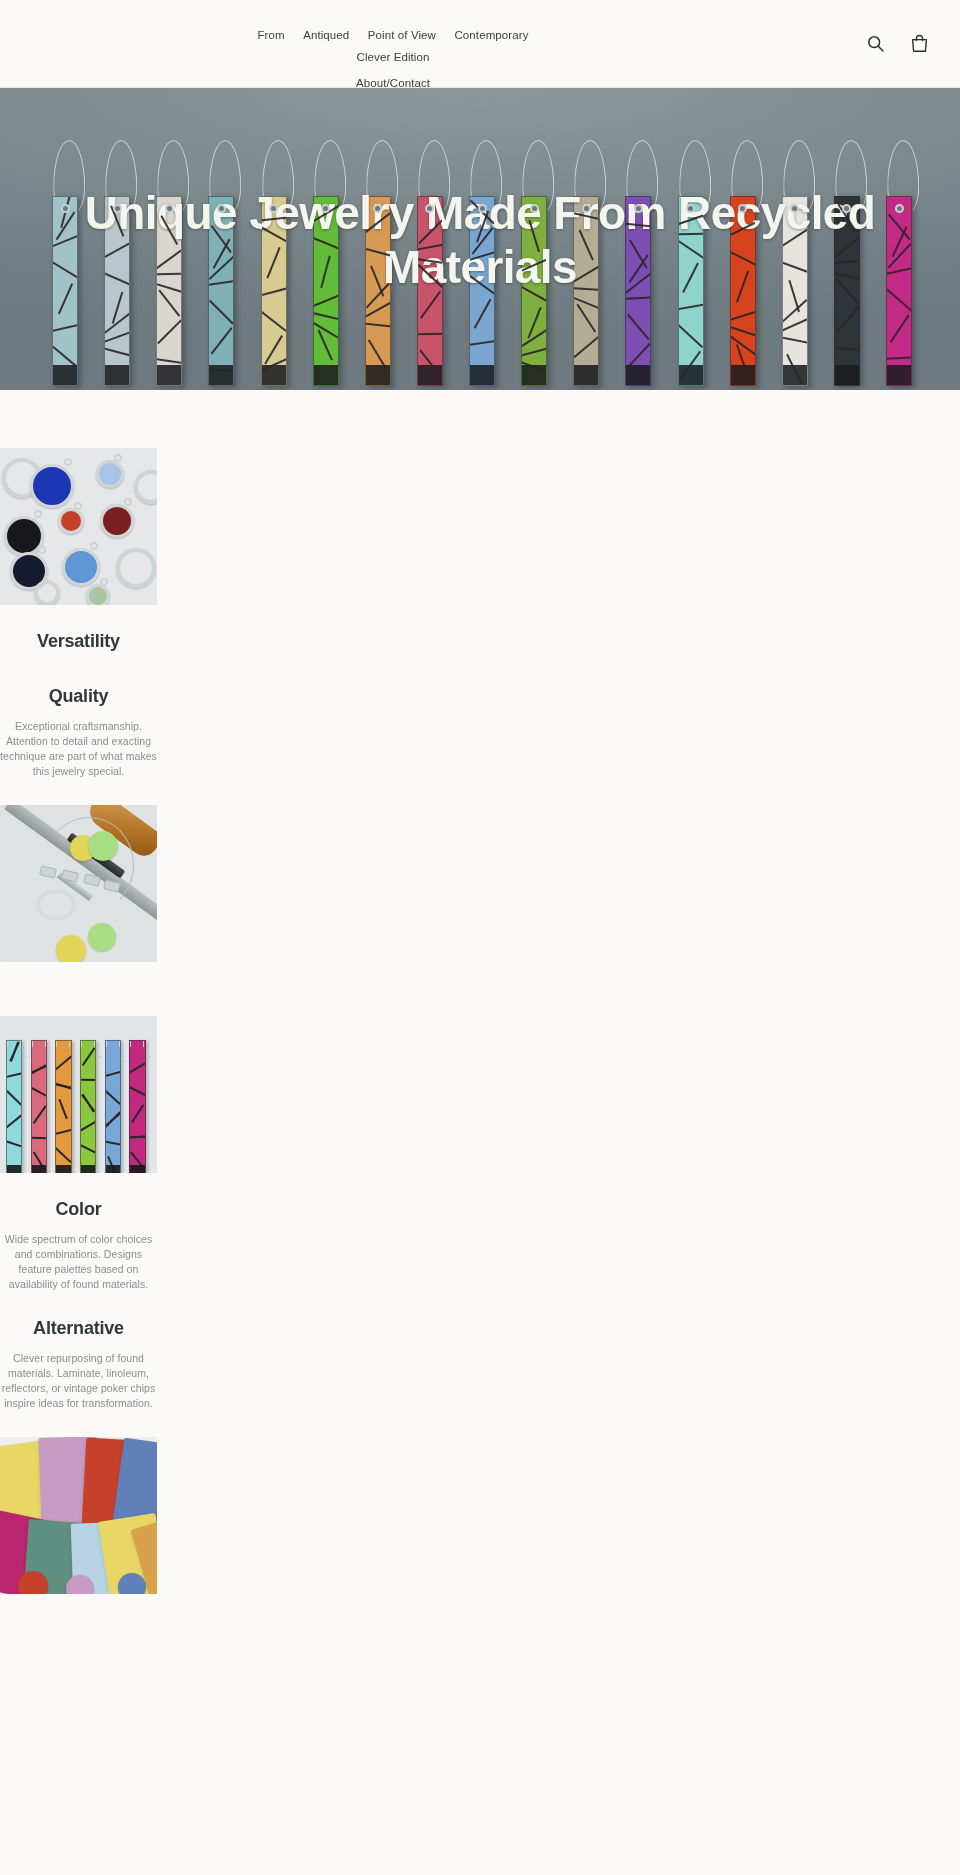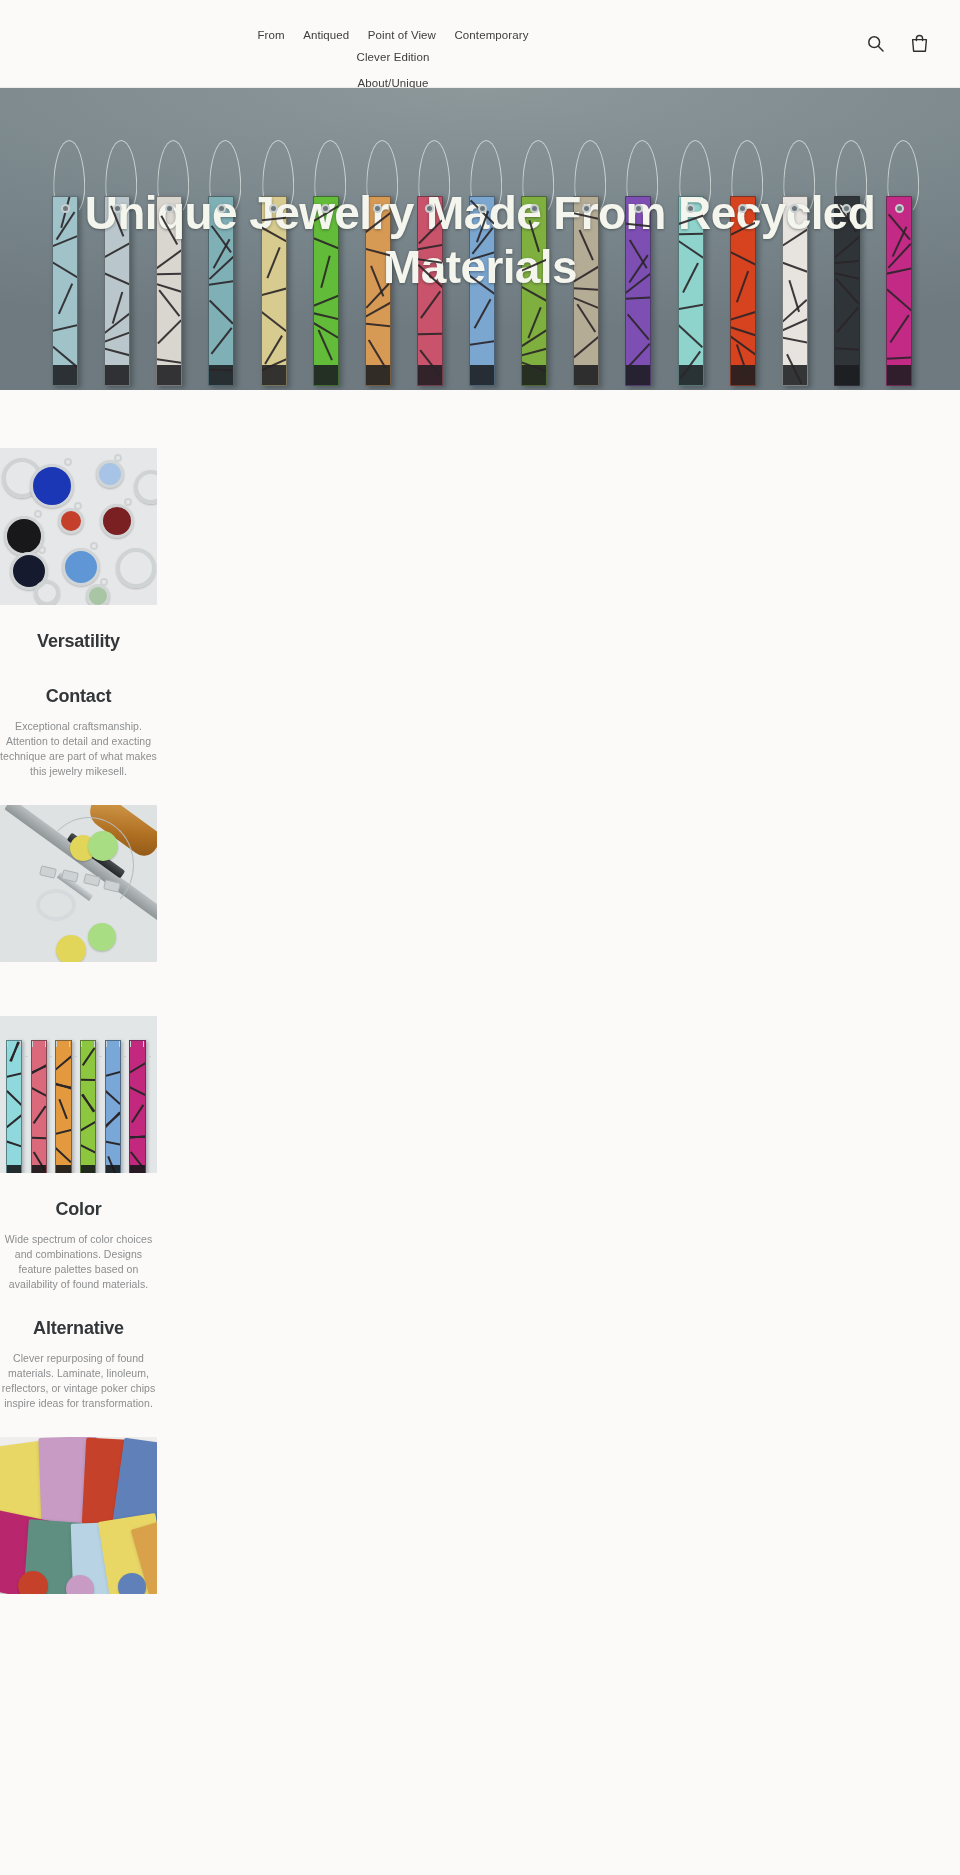--- a/index.html
+++ b/index.html
@@ -309,21 +309,21 @@
 <header class="site-header">
 
 
   <nav class="main-nav">
     <a href="#">From</a>
     <a href="#">Antiqued</a>
     <a href="#">Point of View</a>
     <a href="#">Contemporary</a>
     <a href="#">Clever Edition</a>
     <span class="nav-row2">
-      <a href="#">About/Unique</a>
+      <a href="#">About/Contact</a>
     </span>
   </nav>
 
   <div class="header-actions">
     <button class="icon-btn">
       <svg width="17" height="17" viewBox="0 0 17 17">
         <circle cx="7.2" cy="7.2" r="5.4" fill="none" stroke="#2f2f2f" stroke-width="1.5"></circle>
         <line x1="11.3" y1="11.3" x2="16" y2="16" stroke="#2f2f2f" stroke-width="1.5" stroke-linecap="round"></line>
       </svg>
     </button>
@@ -642,22 +642,22 @@
       </div>
     <div class="feature-text">
       <h2 class="feature-title">Versatility</h2>
     </div>
   </section>
 
   <div class="gap-a"></div>
 
   <section class="feature-col">
     <div class="feature-text">
-      <h2 class="feature-title">Contact</h2>
-      <p class="feature-body">Exceptional craftsmanship. Attention to detail and exacting technique are part of what makes this jewelry mikesell.</p>
+      <h2 class="feature-title">Quality</h2>
+      <p class="feature-body">Exceptional craftsmanship. Attention to detail and exacting technique are part of what makes this jewelry special.</p>
     </div>
     <div style="height:26px"></div>
     <div class="feature-img ph-tools" id="photo-tools">
         <div class="rail"></div>
         <div class="handle"></div>
         <div class="shaft"></div>
         <div class="blade"></div>
         <div class="ring" style="left:36px;top:84px"></div>
         <div class="wire" style="left:44px;top:12px;width:90px;height:96px;border-color:#b7bdbf;border-left-color:transparent;border-bottom-color:transparent"></div>
         <div class="disc" style="left: 70px; top: 30px; width: 26px; height: 26px; background: rgb(226, 214, 90); box-shadow: rgba(0, 0, 0, 0.2) 0px 1px 2px;"></div>

